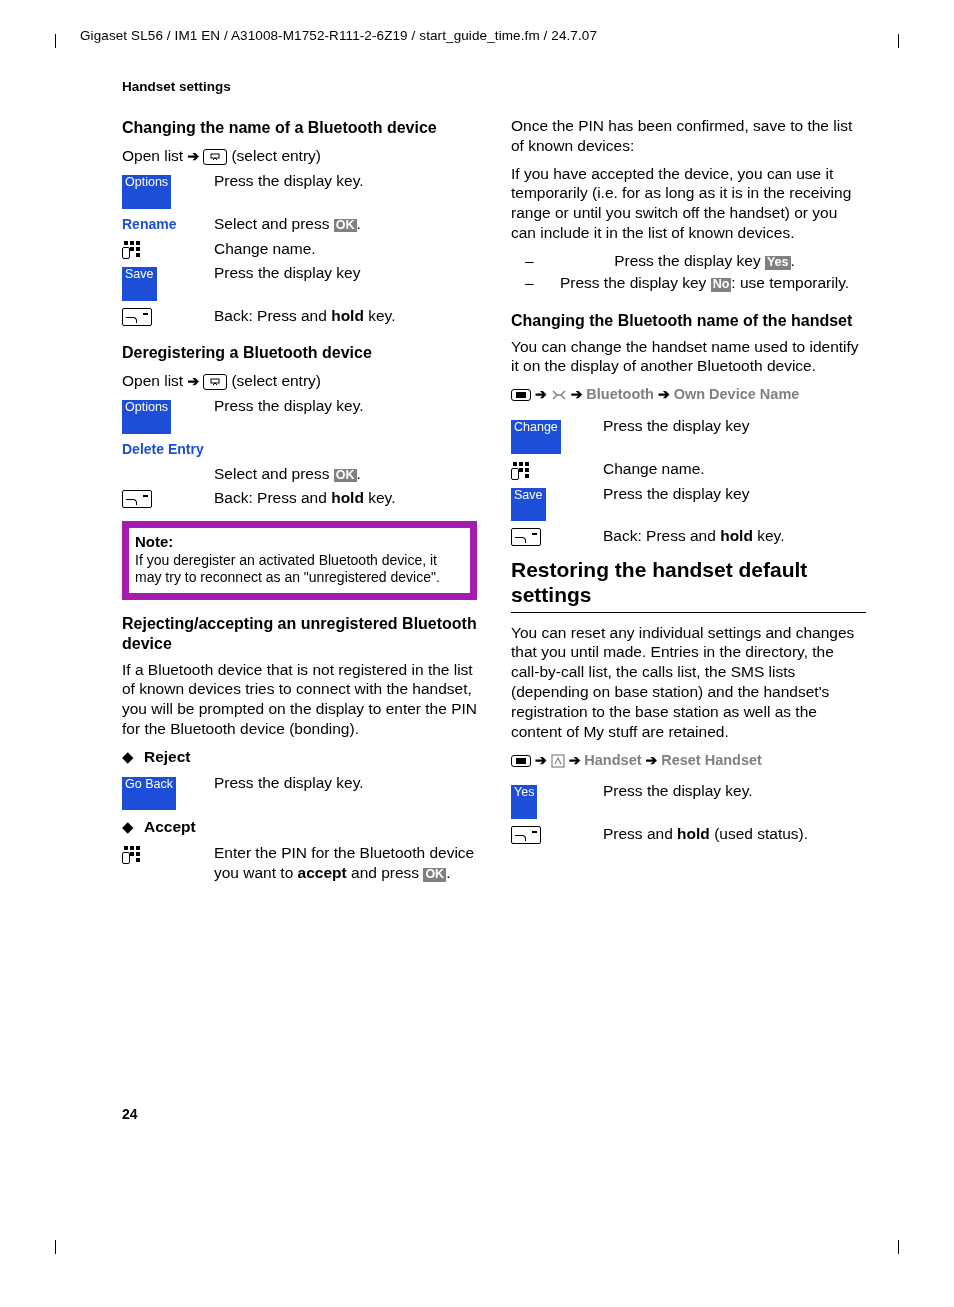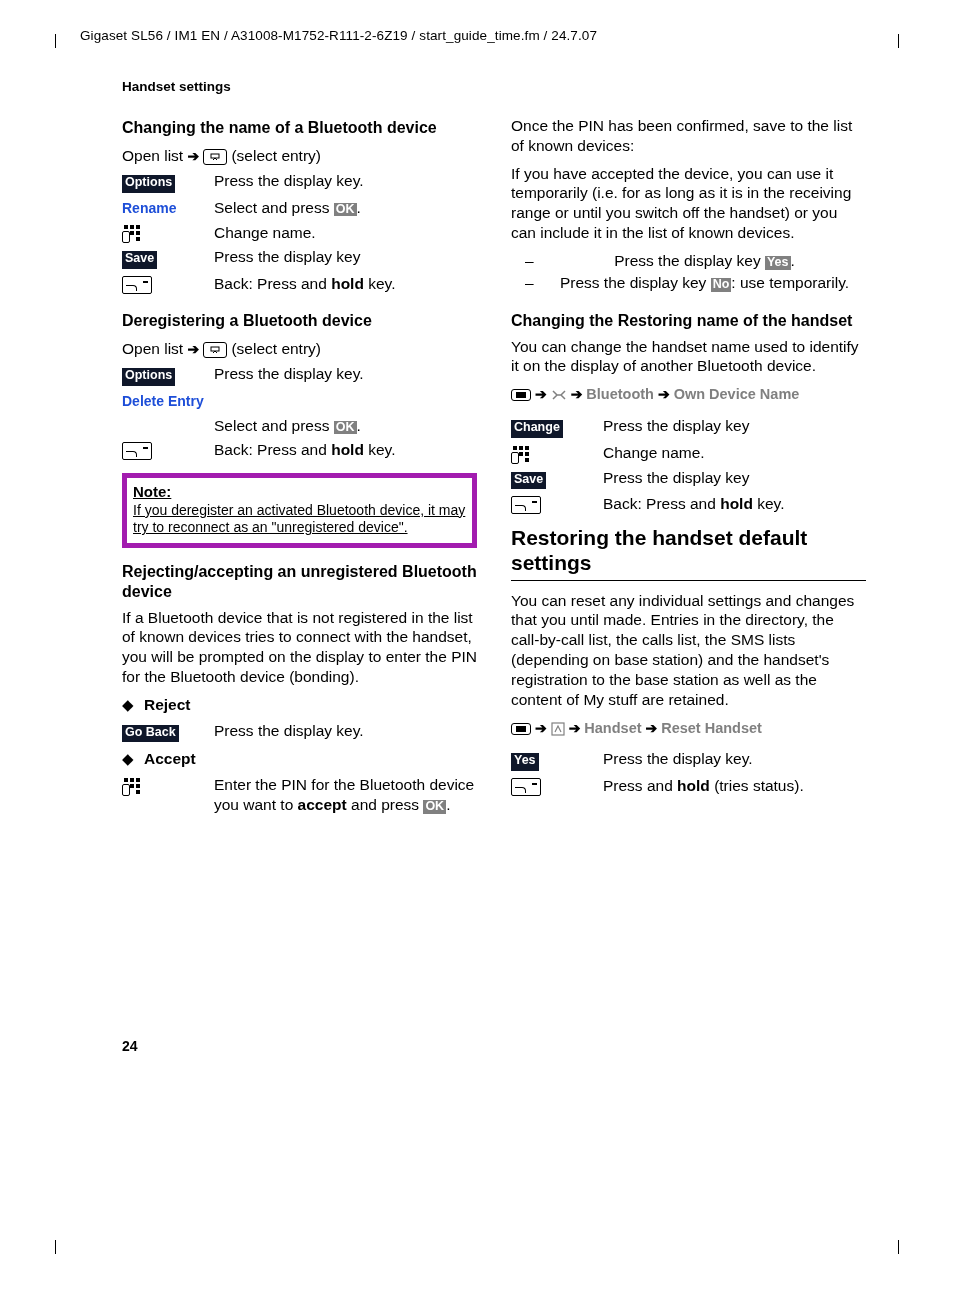--- a/index.html
+++ b/index.html
@@ -65,25 +65,25 @@
     border: none;
     border-top: 1.5px solid #000;
     margin: 2px 0 10px 0;
   }
   p { margin: 4px 0 8px 0; }
   .tbl { width: 100%; border-collapse: collapse; }
   .tbl td { vertical-align: top; padding: 2px 0 3px 0; }
   .tbl td.left { width: 92px; }
   .badge {
     display: inline-block;
-    background: #0f172a;
+    background: #1d4ed8;
     color: #fff;
     font-size: 12.5px;
-    font-weight: bold;
-    padding: 1px 3px 3px 3px;
+    font-weight: normal;
+    padding: 1px 3px 19px 3px;
     line-height: 1.1;
   }
   .badge-sm {
     display: inline-block;
     background: #808080;
     color: #fff;
     font-size: 12.5px;
     font-weight: bold;
     padding: 0px 2px;
     line-height: 1.1;
@@ -150,24 +150,23 @@
     width: 20px; height: 16px;
     position: relative;
     vertical-align: middle;
   }
   .keypad-icon span {
     position: absolute;
     width: 4px; height: 4px;
     background: #000;
   }
   .note-box {
-    border: 5px solid #a21caf;
+    border: 7px solid #a21caf;
     padding: 4px 6px 6px 6px;
     margin: 10px 0 14px 0;
-    text-decoration: underline;
   }
   .note-box .note-title {
     font-weight: bold;
     font-size: 15px;
   }
   .note-box .note-body {
     font-size: 14px;
     line-height: 1.25;
   }
   .bullet-row {
@@ -341,21 +340,21 @@
 
       <div class="dash-row">
         <div class="dash">–</div>
         <div class="txt"><span>Press the display key </span><span class="badge-sm">Yes</span>.</div>
       </div>
       <div class="dash-row">
         <div class="dash">–</div>
         <div class="txt"><span>Press the display key </span><span class="badge-sm">No</span><span>: use temporarily.</span></div>
       </div>
 
-      <div class="h3" style="margin-top:18px">Changing the Restoring name of the handset</div>
+      <div class="h3" style="margin-top:18px">Changing the Bluetooth name of the handset</div>
       <p>You can change the handset name used to identify it on the display of another Bluetooth device.</p>
 
       <div class="nav-line">
         <span class="iconbox-fill"></span>
         <span class="arrow"> ➔ </span>
         <svg width="16" height="14">
             <path d="M2 3 L6 7 L2 11 M14 3 L10 7 L14 11 M6 7 L10 7" stroke="#808080" stroke-width="1.5" fill="none"></path>
           </svg>
         <span class="arrow"> ➔ </span>
         <span>Bluetooth</span>
@@ -404,21 +403,21 @@
       </div>
 
       <table class="tbl">
         <tbody>
             <tr>
           <td class="left"><span class="badge">Yes</span></td>
           <td>Press the display key.</td>
         </tr>
         <tr>
           <td class="left"><span class="hangup-icon"></span></td>
-          <td><span>Press and </span><b>hold</b><span> (tries status).</span></td>
+          <td><span>Press and </span><b>hold</b><span> (used status).</span></td>
         </tr>
       </tbody>
         </table>
 
     </div>
   </div>
 
   <div class="page-num" style="margin-left:62px">24</div>
 </div>
 

